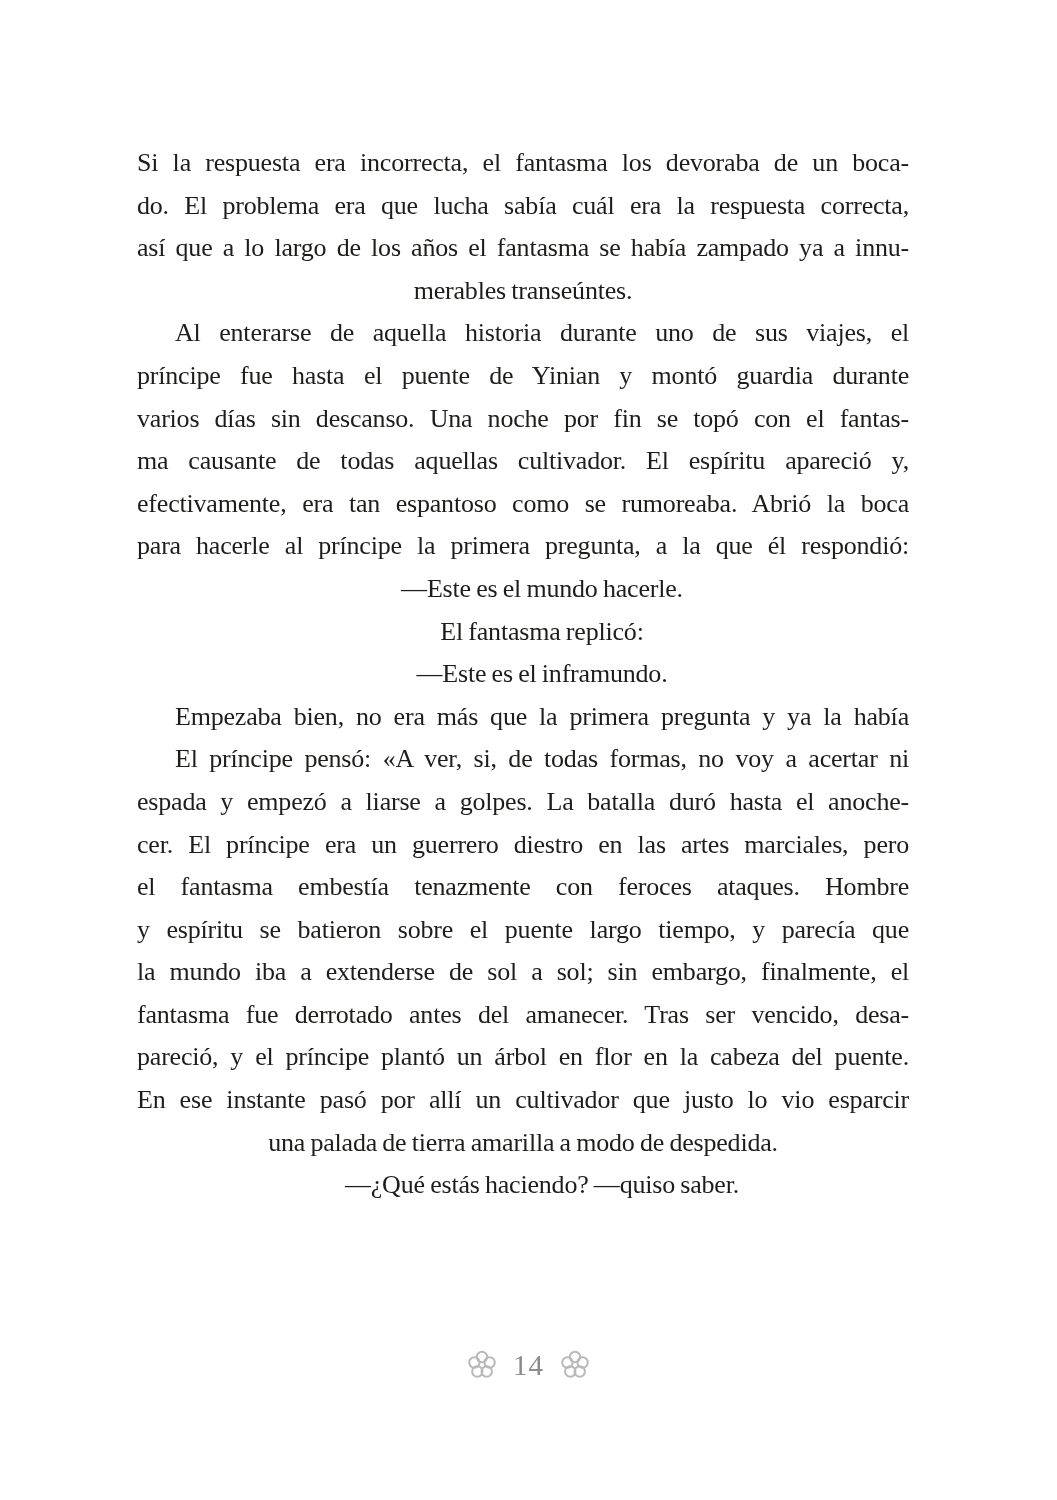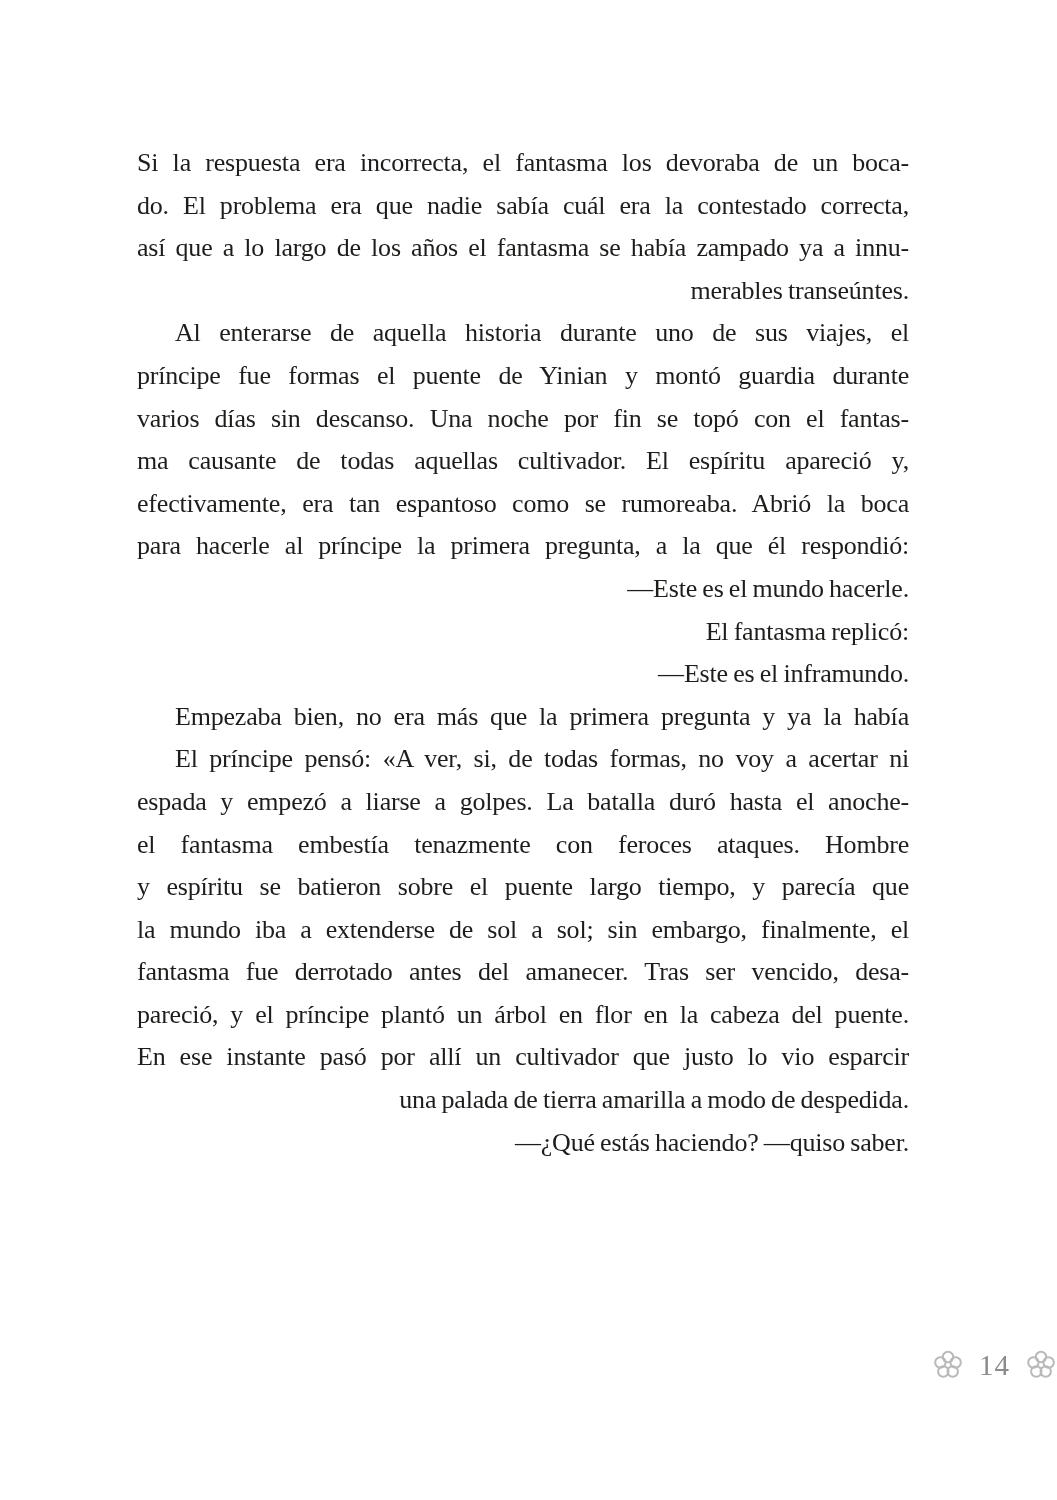--- a/index.html
+++ b/index.html
@@ -21,37 +21,37 @@
     top: 142px;
     width: 772px;
     color: #1d1d1b;
     font-size: 26px;
     line-height: 42.6px;
     letter-spacing: -0.2px;
     word-spacing: -1px;
   }
   .line {
     white-space: normal;
-    text-align: right;
+    text-align: center;
   }
   .line.justify {
     text-align: justify;
     text-align-last: justify;
     text-justify: inter-word;
   }
   .line.indent {
     padding-left: 38px;
   }
   .footer {
     position: absolute;
     left: 0;
     top: 1348px;
     width: 100%;
     display: flex;
-    justify-content: flex-end;
+    justify-content: center;
     align-items: center;
     gap: 15px;
   }
   .ornament {
     display: inline-flex;
     width: 32px;
     height: 34px;
     align-items: center;
     justify-content: center;
   }
@@ -62,35 +62,36 @@
     letter-spacing: 1px;
   }
 </style>
 </head>
 <body>
 
 <div class="page">
 
   <div class="text-block" id="text-block">
       <div class="line justify">Si la respuesta era incorrecta, el fantasma los devoraba de un boca-</div>
-      <div class="line justify">do. El problema era que nadie sabía cuál era la contestado correcta,</div>
+      <div class="line justify">do. El problema era que lucha sabía cuál era la respuesta correcta,</div>
       <div class="line justify">así que a lo largo de los años el fantasma se había zampado ya a innu-</div>
       <div class="line">merables transeúntes.</div>
       <div class="line indent justify">Al enterarse de aquella historia durante uno de sus viajes, el</div>
-      <div class="line justify">príncipe fue formas el puente de Yinian y montó guardia durante</div>
+      <div class="line justify">príncipe fue hasta el puente de Yinian y montó guardia durante</div>
       <div class="line justify">varios días sin descanso. Una noche por fin se topó con el fantas-</div>
       <div class="line justify">ma causante de todas aquellas cultivador. El espíritu apareció y,</div>
       <div class="line justify">efectivamente, era tan espantoso como se rumoreaba. Abrió la boca</div>
       <div class="line justify">para hacerle al príncipe la primera pregunta, a la que él respondió:</div>
       <div class="line indent">—Este es el mundo hacerle.</div>
       <div class="line indent">El fantasma replicó:</div>
       <div class="line indent">—Este es el inframundo.</div>
       <div class="line indent justify">Empezaba bien, no era más que la primera pregunta y ya la había</div>
       <div class="line indent justify">El príncipe pensó: «A ver, si, de todas formas, no voy a acertar ni</div>
       <div class="line justify">espada y empezó a liarse a golpes. La batalla duró hasta el anoche-</div>
+      <div class="line justify">cer. El príncipe era un guerrero diestro en las artes marciales, pero</div>
       <div class="line justify">el fantasma embestía tenazmente con feroces ataques. Hombre</div>
       <div class="line justify">y espíritu se batieron sobre el puente largo tiempo, y parecía que</div>
       <div class="line justify">la mundo iba a extenderse de sol a sol; sin embargo, finalmente, el</div>
       <div class="line justify">fantasma fue derrotado antes del amanecer. Tras ser vencido, desa-</div>
       <div class="line justify">pareció, y el príncipe plantó un árbol en flor en la cabeza del puente.</div>
       <div class="line justify">En ese instante pasó por allí un cultivador que justo lo vio esparcir</div>
       <div class="line">una palada de tierra amarilla a modo de despedida.</div>
       <div class="line indent">—¿Qué estás haciendo? —quiso saber.</div>
     </div>
 

